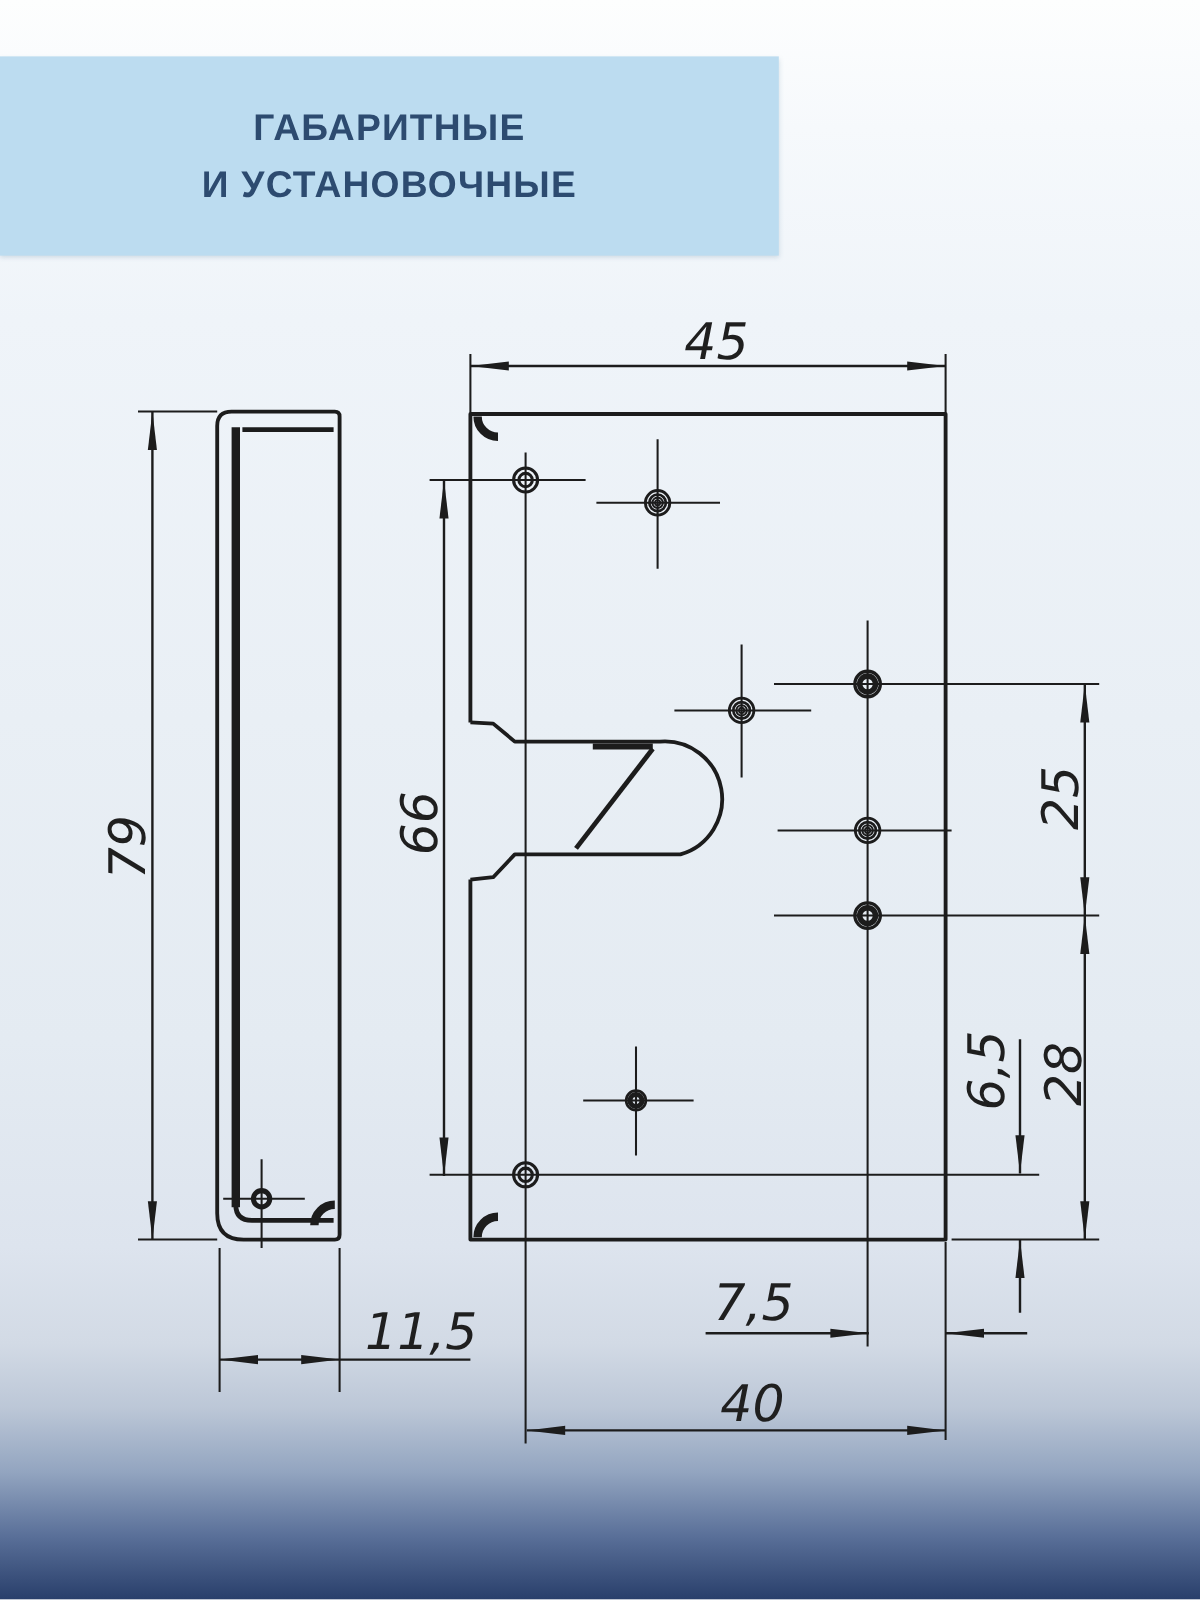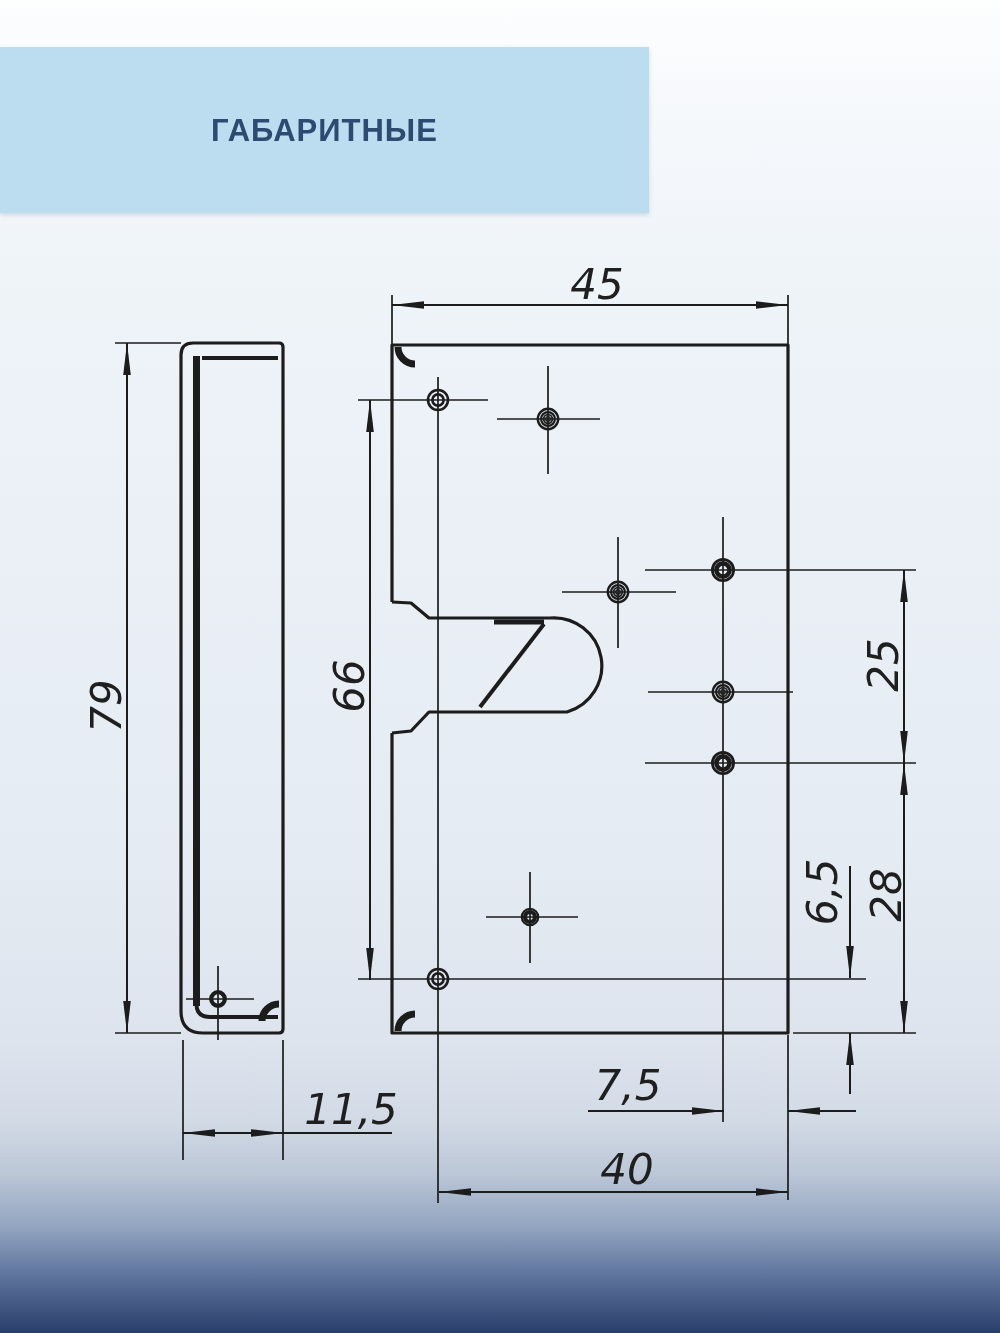--- a/index.html
+++ b/index.html
@@ -36,20 +36,21 @@
     font-size:42px;fill:#1f1f1f;text-anchor:middle;
   }
 </style>
 </head>
 <body>
 
 <div class="page">
 
   <div class="header">
     <span>ГАБАРИТНЫЕ</span>
+    <span>И УСТАНОВОЧНЫЕ</span>
   </div>
 
   <svg class="drawing" width="1000" height="1333" viewBox="0 0 1000 1333">
 
     <g>
 
       <path class="ln w3" d="M193,343 H279 Q283,343 283,347 V1029 Q283,1033 279,1033 H203 Q181,1033 181,1011 V355 Q181,343 193,343 Z"></path>
 
       <path class="ln w7" d="M196.5,356 V1006"></path>
       <path class="ln w4" d="M202,358 H278"></path>

